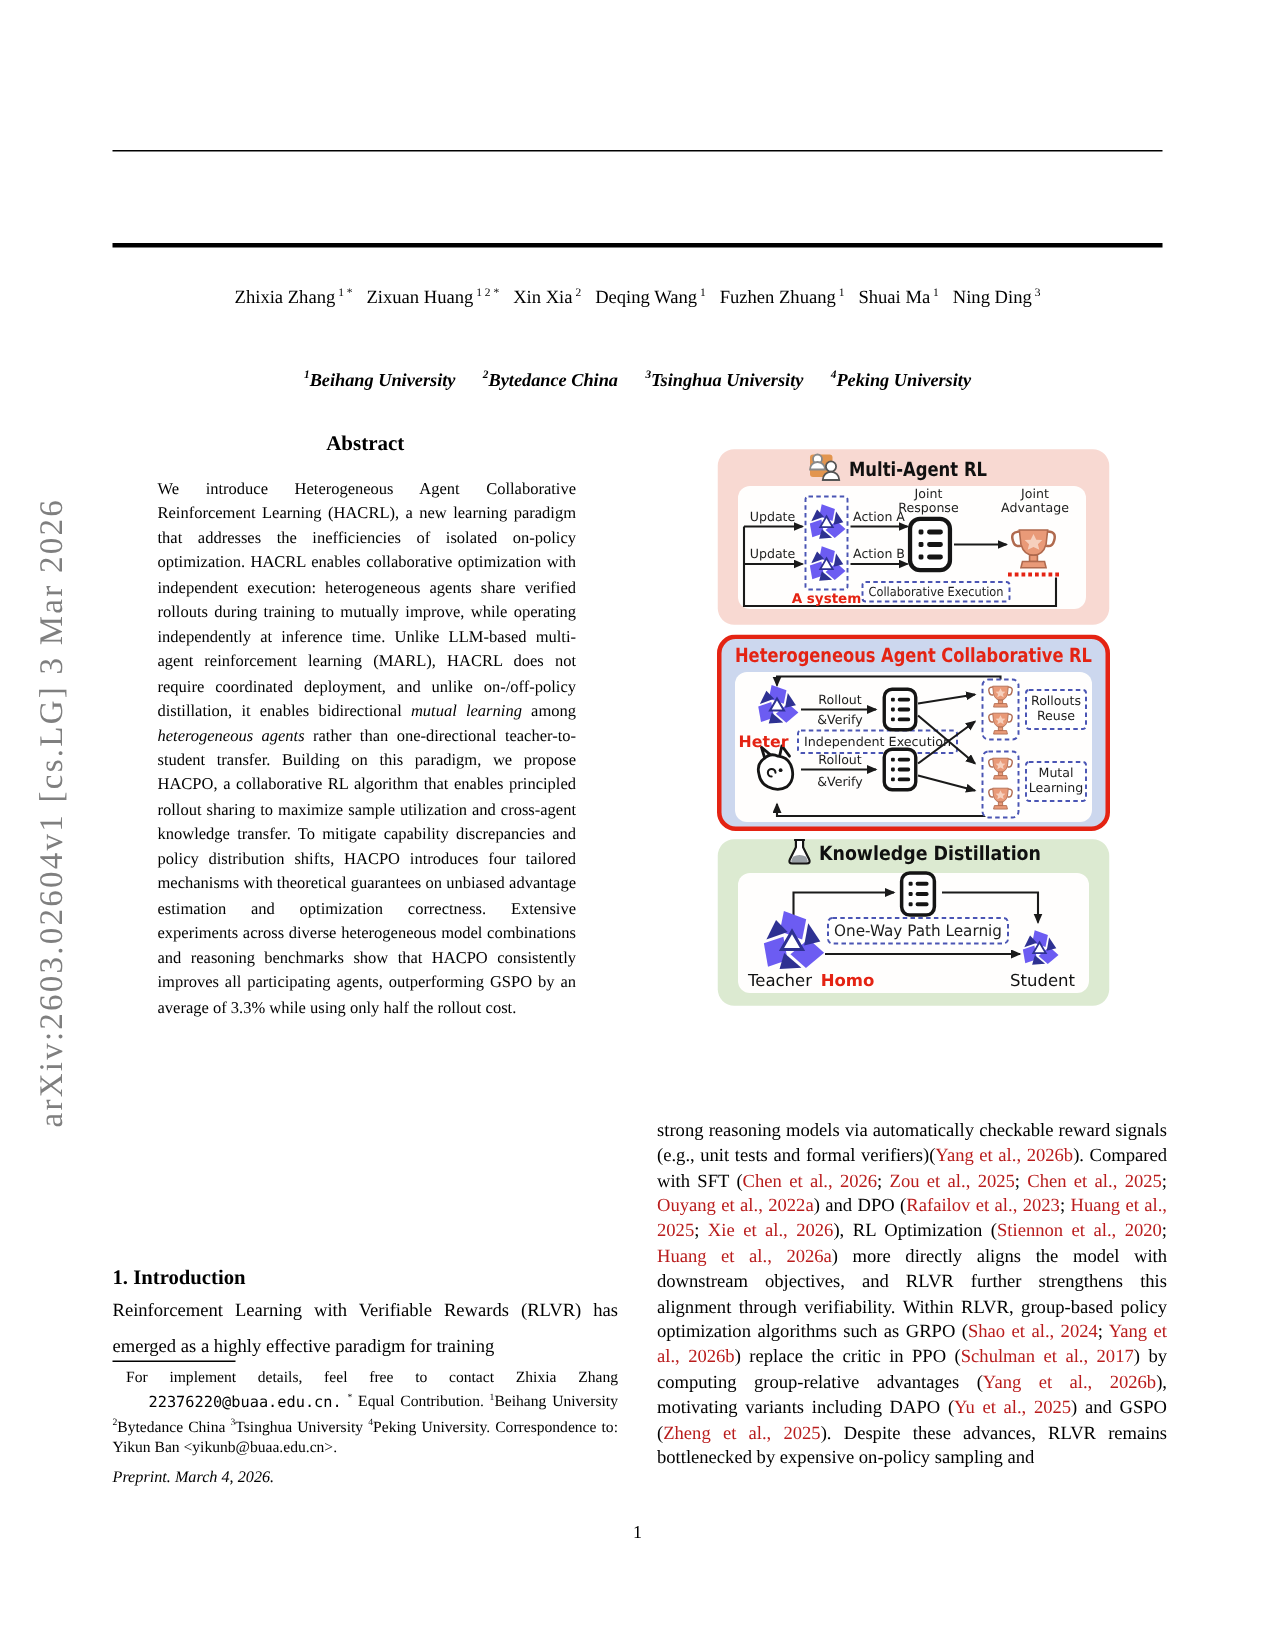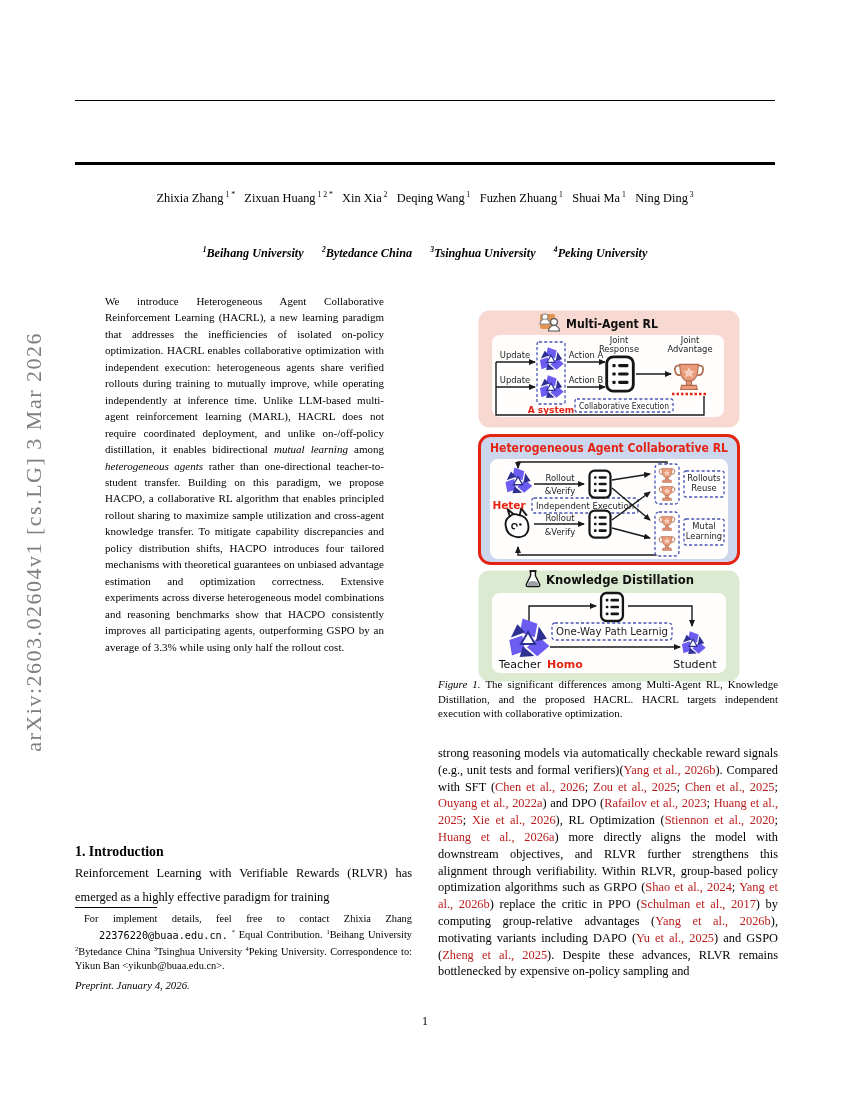--- a/index.html
+++ b/index.html
@@ -32,21 +32,21 @@
   .abs-body{margin:4px 28px 0 30px;text-align:justify;font-size:11px;line-height:16.45px;}
   .intro-head{position:absolute;left:75px;top:844px;font-size:13.8px;font-weight:bold;}
   .intro-body{position:absolute;left:75px;top:861px;width:337px;text-align:justify;
     font-size:12.4px;line-height:24px;}
   .fn-rule{position:absolute;left:75px;top:907px;width:82px;height:1.2px;background:#000;}
   .footnote{position:absolute;left:75px;top:912px;width:337px;font-size:10.4px;
     line-height:13.3px;text-align:justify;text-indent:9px;}
   .preprint{position:absolute;left:75px;top:979px;font-style:italic;font-size:10.8px;}
   .pageno{position:absolute;top:1014px;left:0;width:850px;text-align:center;font-size:12px;}
   
-  .figure{position:absolute;left:440px;top:310px;width:337px;}
+  .figure{position:absolute;left:440px;top:299px;width:337px;}
   .panel{display:block;margin:0 auto;}
   .p1{margin-bottom:6px;}
   .p2{margin-bottom:5px;}
   .caption{position:absolute;left:438px;top:677px;width:340px;font-size:10.9px;
     line-height:14.6px;text-align:justify;}
   .rcol-body{position:absolute;left:438px;top:745px;width:340px;font-size:12.4px;
     line-height:16.8px;text-align:justify;}
   
   .rt-b{font-weight:normal;}
   .rt-i{font-style:italic;}
@@ -139,27 +139,28 @@
   <div class="arxiv-strip">
     <span>arXiv:2603.02604v1  [cs.LG]  3 Mar 2026</span>
   </div>
 
   <div class="rule thin"></div>
   <div class="rule thick"></div>
   <div class="authors l1"><span class="rt-b">Zhixia Zhang</span><span class="rt-sup"> 1 *</span><span>   </span><span class="rt-b">Zixuan Huang</span><span class="rt-sup"> 1 2 *</span><span>   </span><span class="rt-b">Xin Xia</span><span class="rt-sup"> 2</span><span>   </span><span class="rt-b">Deqing Wang</span><span class="rt-sup"> 1</span><span>   </span><span class="rt-b">Fuzhen Zhuang</span><span class="rt-sup"> 1</span><span>   </span><span class="rt-b">Shuai Ma</span><span class="rt-sup"> 1</span><span>   </span><span class="rt-b">Ning Ding</span><span class="rt-sup"> 3</span></div>
   <div class="affils"><span class="rt-sup rt-bi">1</span><span class="rt-bi">Beihang University</span><span>      </span><span class="rt-sup rt-bi">2</span><span class="rt-bi">Bytedance China</span><span>      </span><span class="rt-sup rt-bi">3</span><span class="rt-bi">Tsinghua University</span><span>      </span><span class="rt-sup rt-bi">4</span><span class="rt-bi">Peking University</span></div>
 
   <div class="col-left">
+    <div class="abs-head">Abstract</div>
     <div class="abs-body"><span>We introduce </span><span class="rt-b">H</span><span>eterogeneous </span><span class="rt-b">A</span><span>gent </span><span class="rt-b">C</span><span>ollaborative </span><span class="rt-b">R</span><span>einforcement </span><span class="rt-b">L</span><span>earning (</span><span class="rt-b">HACRL</span><span>), a new learning paradigm that addresses the inefficiencies of isolated on-policy optimization. HACRL enables collaborative optimization with independent execution: heterogeneous agents share verified rollouts during training to mutually improve, while operating independently at inference time. Unlike LLM-based multi-agent reinforcement learning (MARL), HACRL does not require coordinated deployment, and unlike on-/off-policy distillation, it enables bidirectional </span><span class="rt-i">mutual learning</span><span> among </span><span class="rt-i">heterogeneous agents</span><span> rather than one-directional teacher-to-student transfer. Building on this paradigm, we propose </span><span class="rt-b">HACPO</span><span>, a collaborative RL algorithm that enables principled rollout sharing to maximize sample utilization and cross-agent knowledge transfer. To mitigate capability discrepancies and policy distribution shifts, HACPO introduces four tailored mechanisms with theoretical guarantees on unbiased advantage estimation and optimization correctness. Extensive experiments across diverse heterogeneous model combinations and reasoning benchmarks show that HACPO consistently improves all participating agents, outperforming GSPO by an average of 3.3% while using only half the rollout cost.</span></div>
   </div>
   <div class="intro-head">1. Introduction</div>
   <div class="intro-body"><span>Reinforcement Learning with Verifiable Rewards (RLVR) has emerged as a highly effective paradigm for training</span></div>
   <div class="fn-rule"></div>
   <div class="footnote"><span class="rt-b">For implement details, feel free to contact Zhixia Zhang </span><span class="rt-m">22376220@buaa.edu.cn.</span><span> </span><span class="rt-sup">*</span><span> Equal Contribution. </span><span class="rt-sup">1</span><span>Beihang University </span><span class="rt-sup">2</span><span>Bytedance China </span><span class="rt-sup">3</span><span>Tsinghua University </span><span class="rt-sup">4</span><span>Peking University. Correspondence to: Yikun Ban &lt;yikunb@buaa.edu.cn&gt;.</span></div>
-  <div class="preprint">Preprint. January 4, 2026.</div>
+  <div class="preprint">Preprint. March 4, 2026.</div>
 
   <div class="figure">
 
     <svg class="panel p1" width="262" height="118" viewBox="0 0 262 118">
       <rect x="0.5" y="0.5" width="261" height="117" rx="11" fill="#f8d9d2"></rect>
       <use href="#people" transform="translate(72,13)"></use>
       <text class="ptitle" x="88" y="18" textLength="92" lengthAdjust="spacingAndGlyphs">Multi-Agent RL</text>
       <rect x="14" y="25" width="232" height="82" rx="8" fill="#fffefd"></rect>
       <path class="ln" d="M226 86 V105 H18 V52"></path>
       <path class="ln arr" d="M18 52 H57"></path>
@@ -235,16 +236,15 @@
       <text class="small lbl10" x="134" y="65" textLength="112" lengthAdjust="spacingAndGlyphs">One-Way Path Learnig</text>
       <path class="ln arr" d="M72 77 H202"></path>
       <use href="#agent" transform="translate(50,70) scale(1.35)"></use>
       <use href="#agent" transform="translate(215,74) scale(0.8)"></use>
       <text class="lbl11" x="42" y="98">Teacher</text>
       <text class="lbl11 redfill boldt" x="87" y="98">Homo</text>
       <text class="lbl11" x="217" y="98">Student</text>
     </svg>
   </div>
 
-  <div class="caption"><span class="rt-i">Figure 1.</span><span>  The significant differences among Multi-Agent RL, Knowledge Distillation, and the proposed HACRL. HACRL targets independent execution with collaborative optimization.</span></div>
   <div class="rcol-body"><span>strong reasoning models via automatically checkable reward signals (e.g., unit tests and formal verifiers)(</span><span class="rt-c">Yang et al., 2026b</span><span>). Compared with SFT (</span><span class="rt-c">Chen et al., 2026</span><span>; </span><span class="rt-c">Zou et al., 2025</span><span>; </span><span class="rt-c">Chen et al., 2025</span><span>; </span><span class="rt-c">Ouyang et al., 2022a</span><span>) and DPO (</span><span class="rt-c">Rafailov et al., 2023</span><span>; </span><span class="rt-c">Huang et al., 2025</span><span>; </span><span class="rt-c">Xie et al., 2026</span><span>), RL Optimization (</span><span class="rt-c">Stiennon et al., 2020</span><span>; </span><span class="rt-c">Huang et al., 2026a</span><span>) more directly aligns the model with downstream objectives, and RLVR further strengthens this alignment through verifiability. Within RLVR, group-based policy optimization algorithms such as GRPO (</span><span class="rt-c">Shao et al., 2024</span><span>; </span><span class="rt-c">Yang et al., 2026b</span><span>) replace the critic in PPO (</span><span class="rt-c">Schulman et al., 2017</span><span>) by computing group-relative advantages (</span><span class="rt-c">Yang et al., 2026b</span><span>), motivating variants including DAPO (</span><span class="rt-c">Yu et al., 2025</span><span>) and GSPO (</span><span class="rt-c">Zheng et al., 2025</span><span>). Despite these advances, RLVR remains bottlenecked by expensive on-policy sampling and</span></div>
   <div class="pageno">1</div>
 </div>
 
 </body></html>

